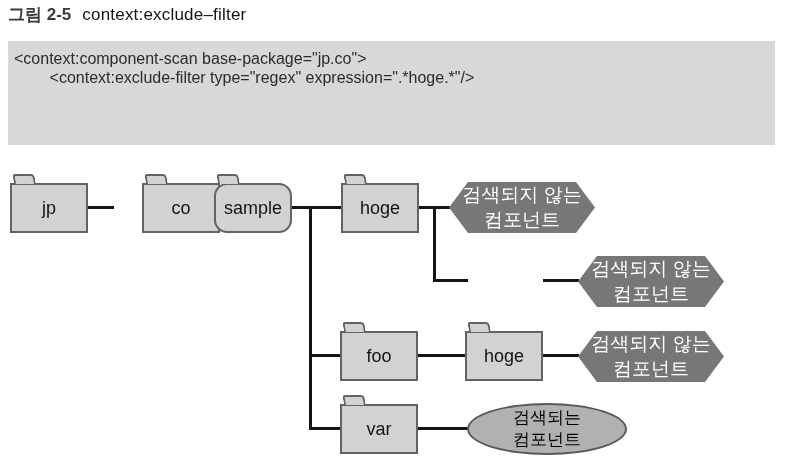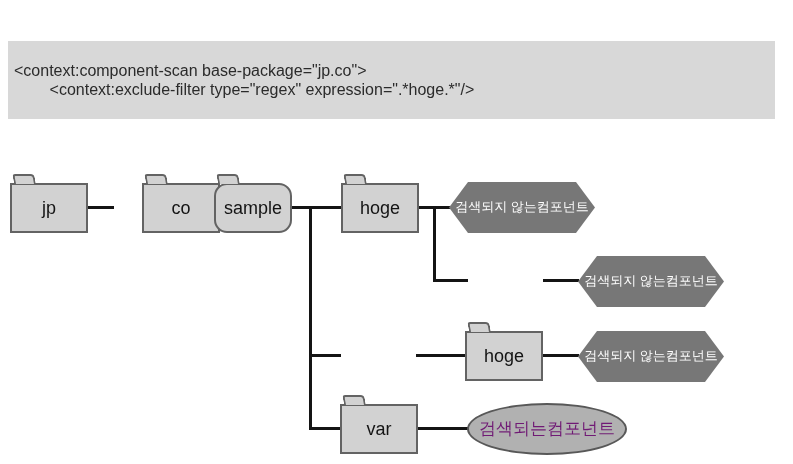--- a/index.html
+++ b/index.html
@@ -6,22 +6,22 @@
   .page{
     position:relative;width:793px;height:464px;background:#ffffff;overflow:hidden;
     font-family:"Liberation Sans", sans-serif;
   }
   
   .fig-caption{position:absolute;left:8px;top:3px;font-size:17px;white-space:nowrap;}
   .fig-label{font-weight:bold;color:#3a3a3a;margin-right:11px;}
   .fig-name{font-weight:500;color:#141414;letter-spacing:.2px;}
   
   .code-block{
-    position:absolute;left:8px;top:41px;width:767px;height:78px;
-    background:#d8d8d8;box-sizing:border-box;padding:20px 0 0 6px;
+    position:absolute;left:8px;top:41px;width:767px;height:104px;
+    background:#d8d8d8;box-sizing:border-box;padding:8px 0 0 6px;
   }
   .code-line{
     white-space:pre;font-family:"Liberation Sans", sans-serif;
     font-size:16px;line-height:19px;color:#2b2b2b;
   }
   
   .diagram{position:absolute;left:0;top:16px;width:793px;height:464px;}
   .line{position:absolute;background:#141414;}
   .folder{
     position:absolute;width:78px;height:50px;box-sizing:border-box;
@@ -30,35 +30,38 @@
   }
   .folder .tab{
     position:absolute;top:-11px;left:2px;width:22px;height:10px;box-sizing:border-box;
     background:#d2d2d2;border:2px solid #636363;border-bottom:none;
     border-radius:3px 4px 0 0;transform:skewX(10deg);transform-origin:0 100%;
   }
   .folder .folder-label{font-size:18px;color:#141414;position:relative;z-index:1;}
   .hex{
     position:absolute;width:146px;height:51px;background:#777777;
     clip-path:polygon(13% 0,87% 0,100% 50%,87% 100%,13% 100%,0 50%);
-    color:#ffffff;display:flex;flex-direction:row;align-items:center;justify-content:center;
-    font-size:13px;line-height:1.3;text-align:center;
+    color:#ffffff;display:flex;flex-direction:column;align-items:center;justify-content:center;
+    font-size:19px;line-height:1.3;text-align:center;
   }
   .oval{
     position:absolute;width:160px;height:52px;box-sizing:border-box;
     background:#b1b1b1;border:2px solid #585858;border-radius:50%;
-    color:#701a75;display:flex;flex-direction:row;align-items:center;justify-content:center;
+    color:#000000;display:flex;flex-direction:column;align-items:center;justify-content:center;
     font-size:17px;line-height:1.3;text-align:center;
   }
 </style>
 </head>
 <body>
 
 <div class="page">
 
+  <div class="fig-caption">
+    <span class="fig-label">그림 2-5</span><span class="fig-name">context:exclude–filter</span>
+  </div>
 
   <div class="code-block">
     <div class="code-line">&lt;context:component-scan base-package="jp.co"&gt;</div>
     <div class="code-line">        &lt;context:exclude-filter type="regex" expression=".*hoge.*"/&gt;</div>
   </div>
 
   <div class="diagram">
 
     <div class="line" style="left:86px;top:190px;width:28px;height:3px;"></div>
     <div class="line" style="left:189px;top:190px;width:26px;height:3px;"></div>
@@ -83,20 +86,24 @@
       <span class="folder-label">co</span>
     </div>
     <div class="folder" style="left:214px;top:167px;border-radius:13px;">
       <span class="tab"></span>
       <span class="folder-label">sample</span>
     </div>
     <div class="folder" style="left:341px;top:167px;">
       <span class="tab"></span>
       <span class="folder-label">hoge</span>
     </div>
+    <div class="folder" style="left:340px;top:315px;">
+      <span class="tab"></span>
+      <span class="folder-label">foo</span>
+    </div>
     <div class="folder" style="left:465px;top:315px;">
       <span class="tab"></span>
       <span class="folder-label">hoge</span>
     </div>
     <div class="folder" style="left:340px;top:388px;align-items:center;">
       <span class="tab"></span>
       <span class="folder-label">var</span>
     </div>
 
     <div class="hex" style="left:449px;top:166px;">

